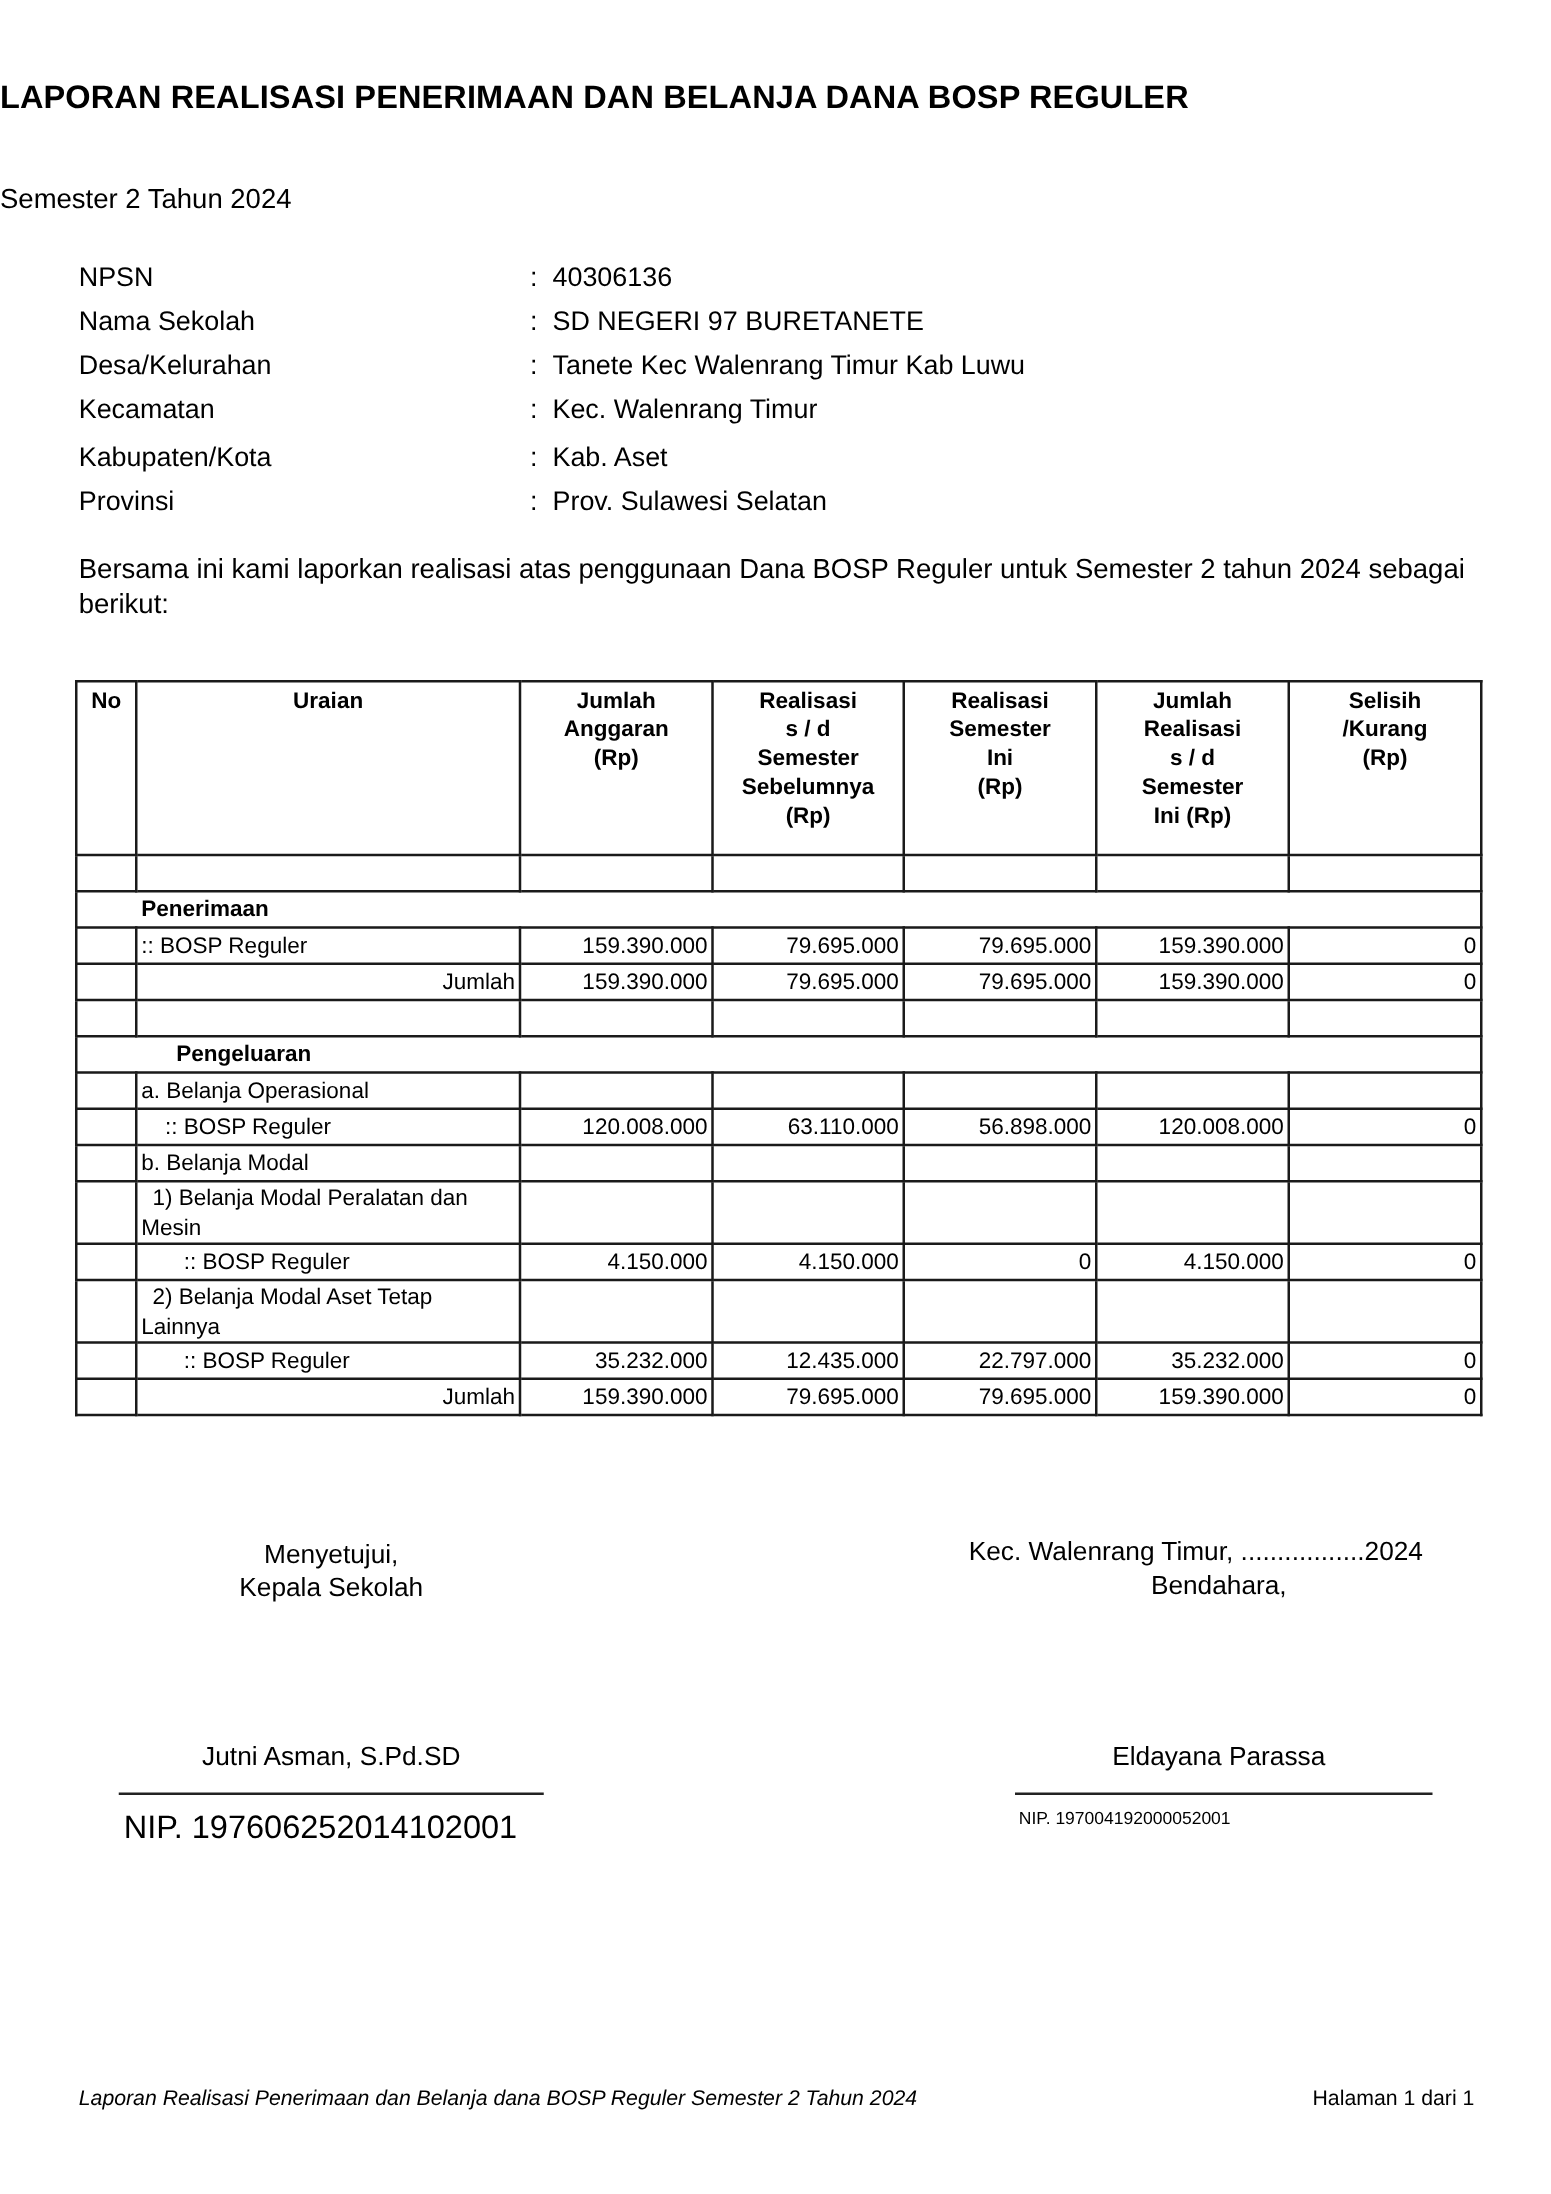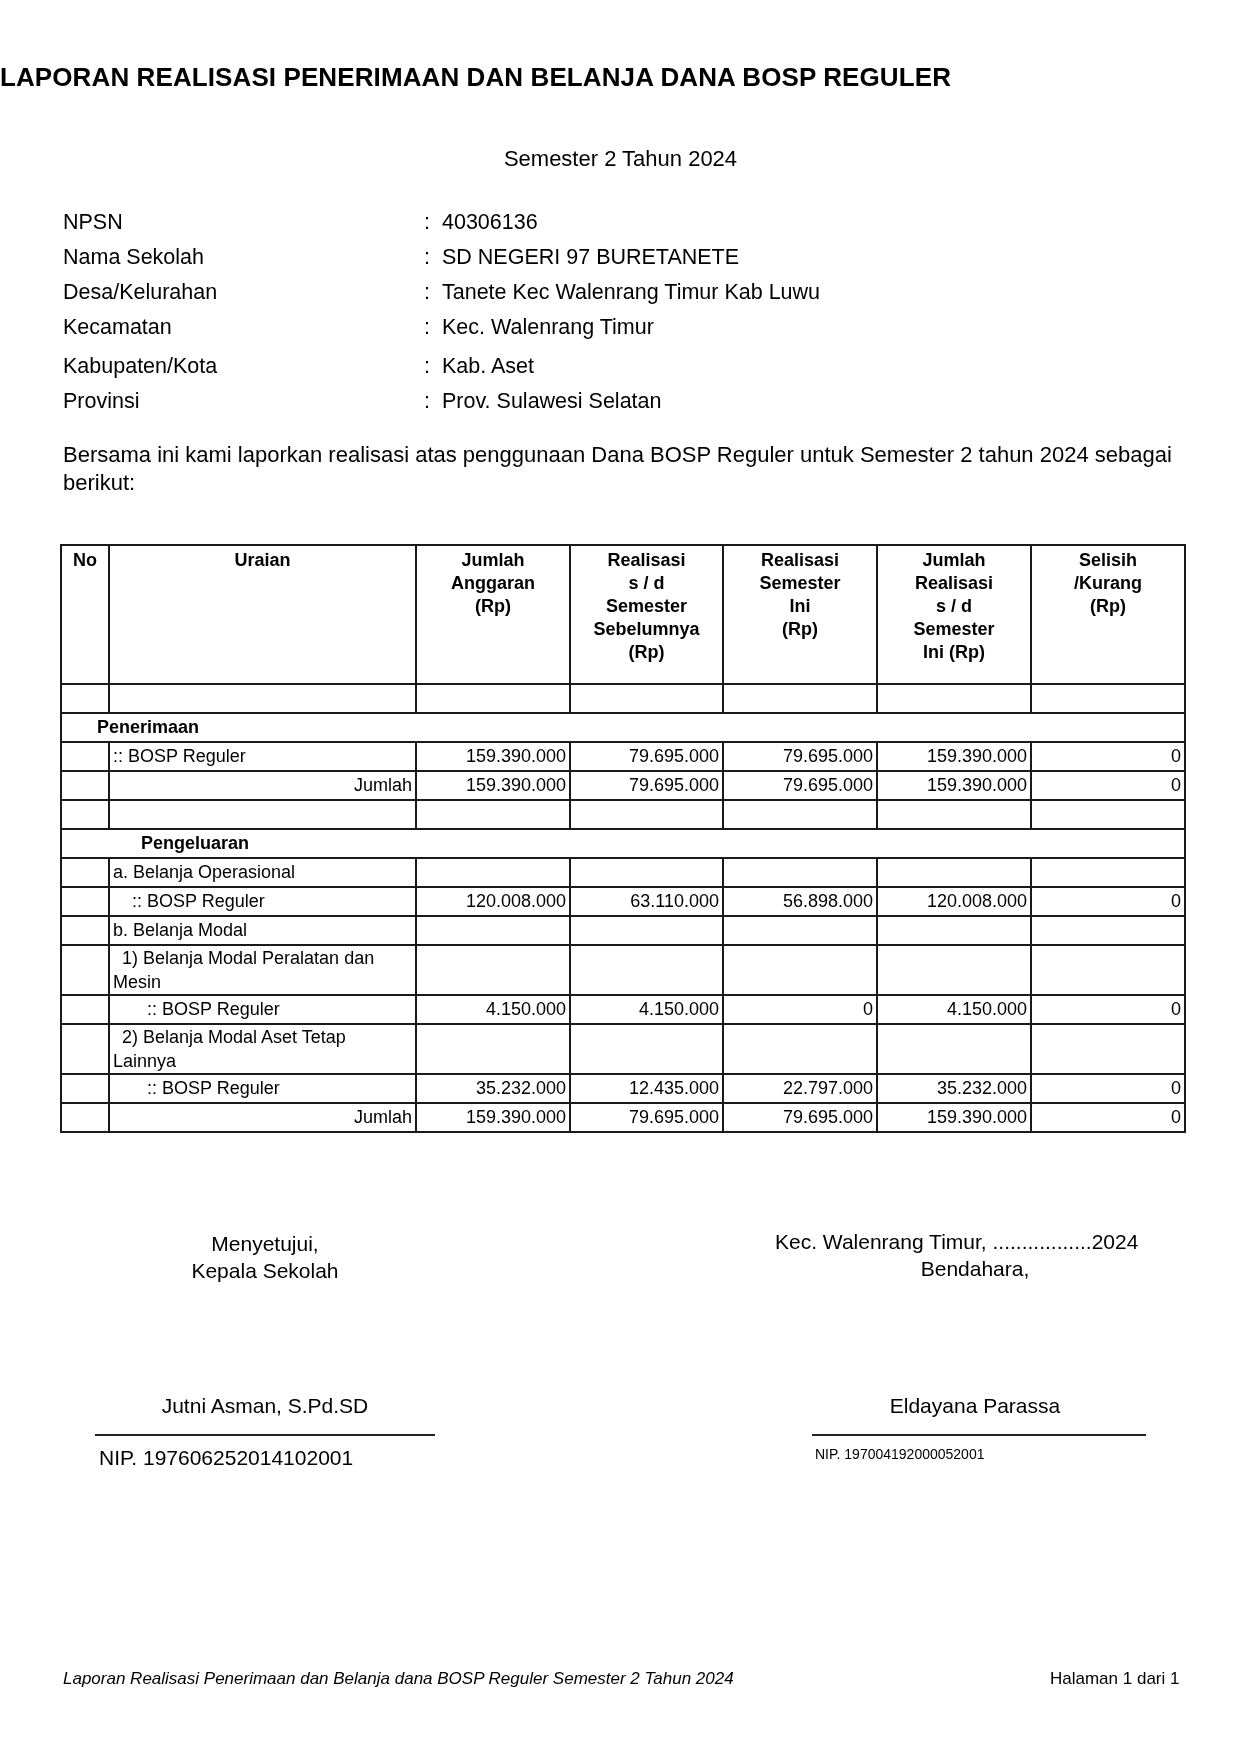--- a/index.html
+++ b/index.html
@@ -6,21 +6,21 @@
     body {
       width: 1241px; height: 1755px; position: relative; overflow: hidden;
       font-family: "Liberation Sans", sans-serif; color: #000;
     }
     .abs { position: absolute; }
     .title {
       left: 0; width: 1241px; top: 62px; text-align: left;
       font-weight: bold; font-size: 26px; letter-spacing: 0.1px;
     }
     .subtitle {
-      left: 0; width: 1241px; top: 146px; text-align: center; font-size: 22px;
+      left: 0; width: 1241px; top: 146px; font-size: 22px;
     }
     .info { left: 63px; top: 210px; width: 900px; }
     .info-row { position: relative; height: 35px; font-size: 21.5px; }
     .info-row .lbl { position: absolute; left: 0; font-weight: normal; }
     .info-row .colon { position: absolute; left: 361px; }
     .info-row .val { position: absolute; left: 379px; }
     .info-row.gap { height: 39px; }
     .intro {
       left: 63px; top: 441px; width: 1120px; font-size: 22px; line-height: 28px;
     }
@@ -44,21 +44,21 @@
     .ind1 { padding-left: 22px !important; }
     .ind2 { padding-left: 37px !important; }
     .ind3 { padding-left: 9px !important; }
     .sig-left { left: 140px; width: 250px; text-align: center; top: 1230px; font-size: 21px; line-height: 27px; }
     .sig-right-place { left: 775px; top: 1230px; font-size: 21px; }
     .sig-right-role { left: 875px; width: 200px; text-align: center; top: 1257px; font-size: 21px; }
     .name-left { left: 110px; width: 310px; text-align: center; top: 1394px; font-size: 21px; }
     .name-right { left: 810px; width: 330px; text-align: center; top: 1394px; font-size: 21px; }
     .line-left { left: 95px; top: 1434px; width: 340px; height: 0; border-top: 2px solid #222; }
     .line-right { left: 812px; top: 1434px; width: 334px; height: 0; border-top: 2px solid #222; }
-    .nip-left { left: 99px; top: 1446px; font-size: 21px; }
+    .nip-left { left: 99px; top: 1446px; font-size: 26px; }
     .nip-right { left: 815px; top: 1446px; font-size: 14px; }
     .footer-left { left: 63px; top: 1669px; font-size: 17px; font-style: italic; }
     .footer-right { left: 1050px; top: 1669px; font-size: 17px; width: 133px; text-align: left; }
   </style>
 </head>
 <body>
 
 <div class="abs title">LAPORAN REALISASI PENERIMAAN DAN BELANJA DANA BOSP REGULER</div>
 <div class="abs subtitle">Semester 2 Tahun 2024</div>
 
@@ -147,21 +147,21 @@
     <tr>
       <td></td>
         <td></td>
         <td></td>
         <td></td>
         <td></td>
         <td></td>
         <td></td>
     </tr>
     <tr>
-      <td colspan="7" class="txt bold" style="padding-left:35px">Penerimaan</td>
+      <td colspan="7" class="txt bold" style="padding-left:51px">Penerimaan</td>
     </tr>
     <tr>
       <td></td>
       <td class="txt">:: BOSP Reguler</td>
       <td class="num">159.390.000</td>
       <td class="num">79.695.000</td>
       <td class="num">79.695.000</td>
       <td class="num">159.390.000</td>
       <td class="num">0</td>
     </tr>

